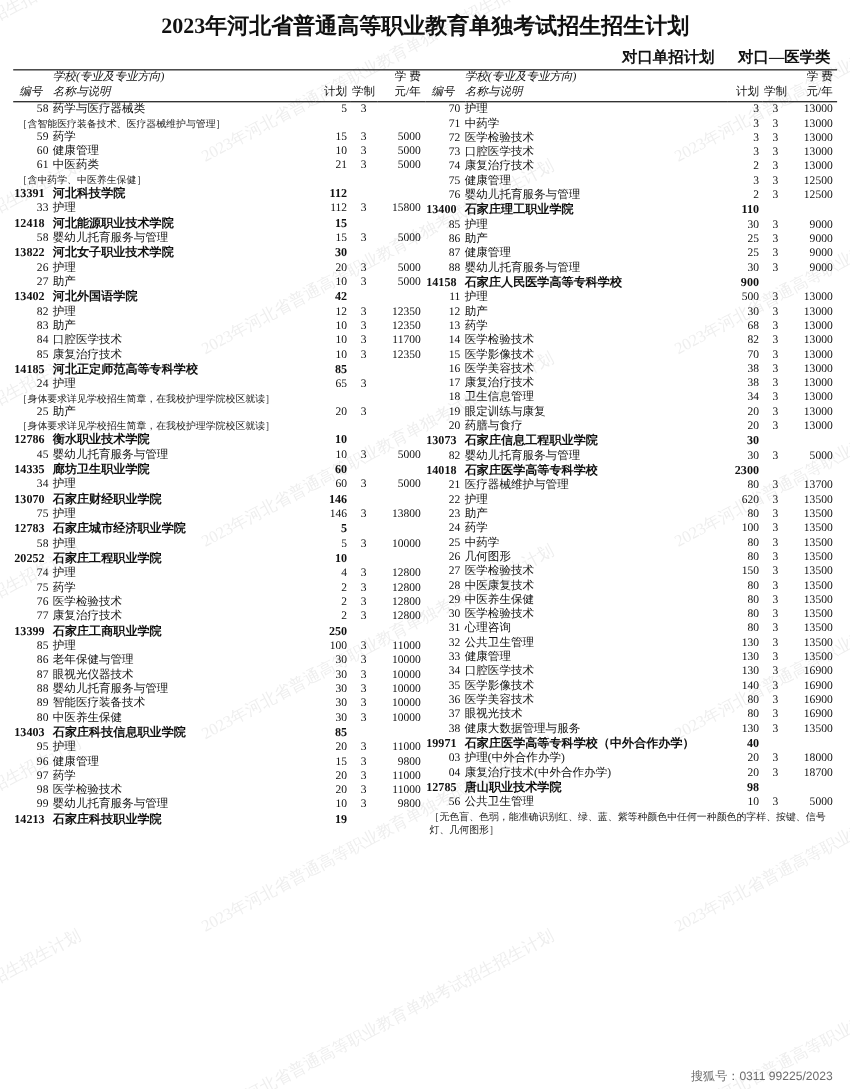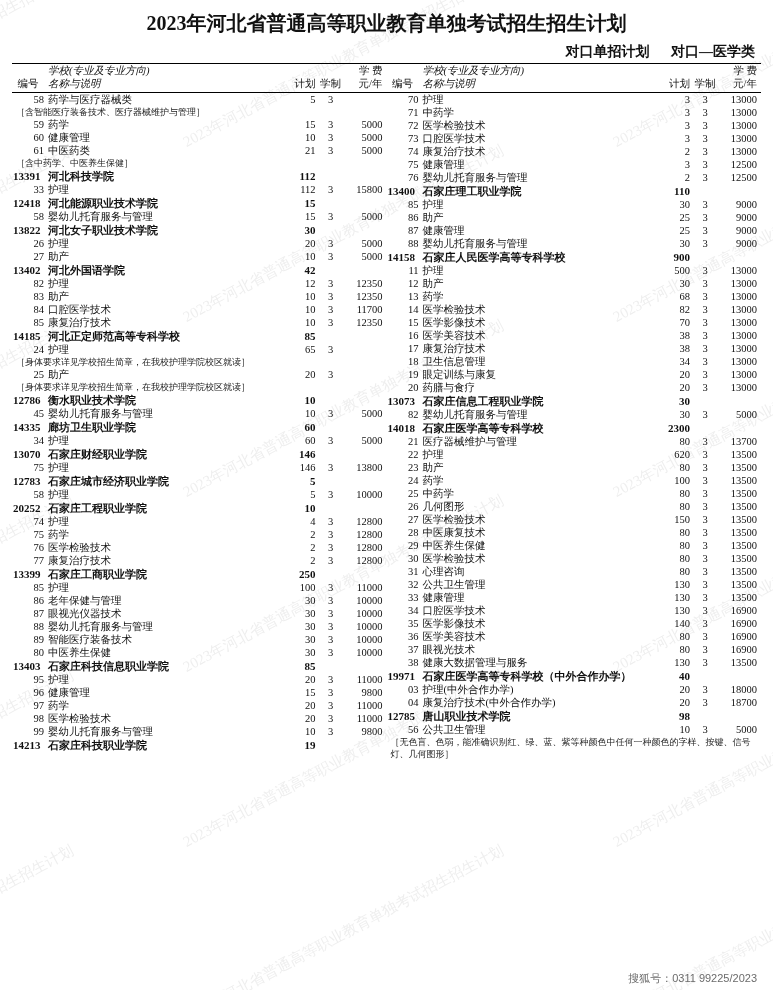--- a/index.html
+++ b/index.html
@@ -69,21 +69,21 @@
   .school .c-code{text-align:left;padding-left:1px;}
   .note{font-size:9px;color:#222;line-height:12px;}
   .indent{padding-left:4px;}
   .foot{
     position:absolute;
     right:16px;bottom:4px;
     font-size:11px;color:#6b6b6b;
     z-index:3;
     font-family:"Liberation Sans",sans-serif;
   }
-  .hdr-top{ text-align:center; }
+  .hdr-top{ text-align:center;font-style:italic; }
 </style>
 </head>
 <body>
 
 <div class="wm" id="wm">
     <span style="left: -250px; top: 135px;">2023年河北省普通高等职业教育单独考试招生招生计划</span>
     <span style="left: 180px; top: 135px;">2023年河北省普通高等职业教育单独考试招生招生计划</span>
     <span style="left: 610px; top: 135px;">2023年河北省普通高等职业教育单独考试招生招生计划</span>
     <span style="left: -250px; top: 310px;">2023年河北省普通高等职业教育单独考试招生招生计划</span>
     <span style="left: 180px; top: 310px;">2023年河北省普通高等职业教育单独考试招生招生计划</span>

